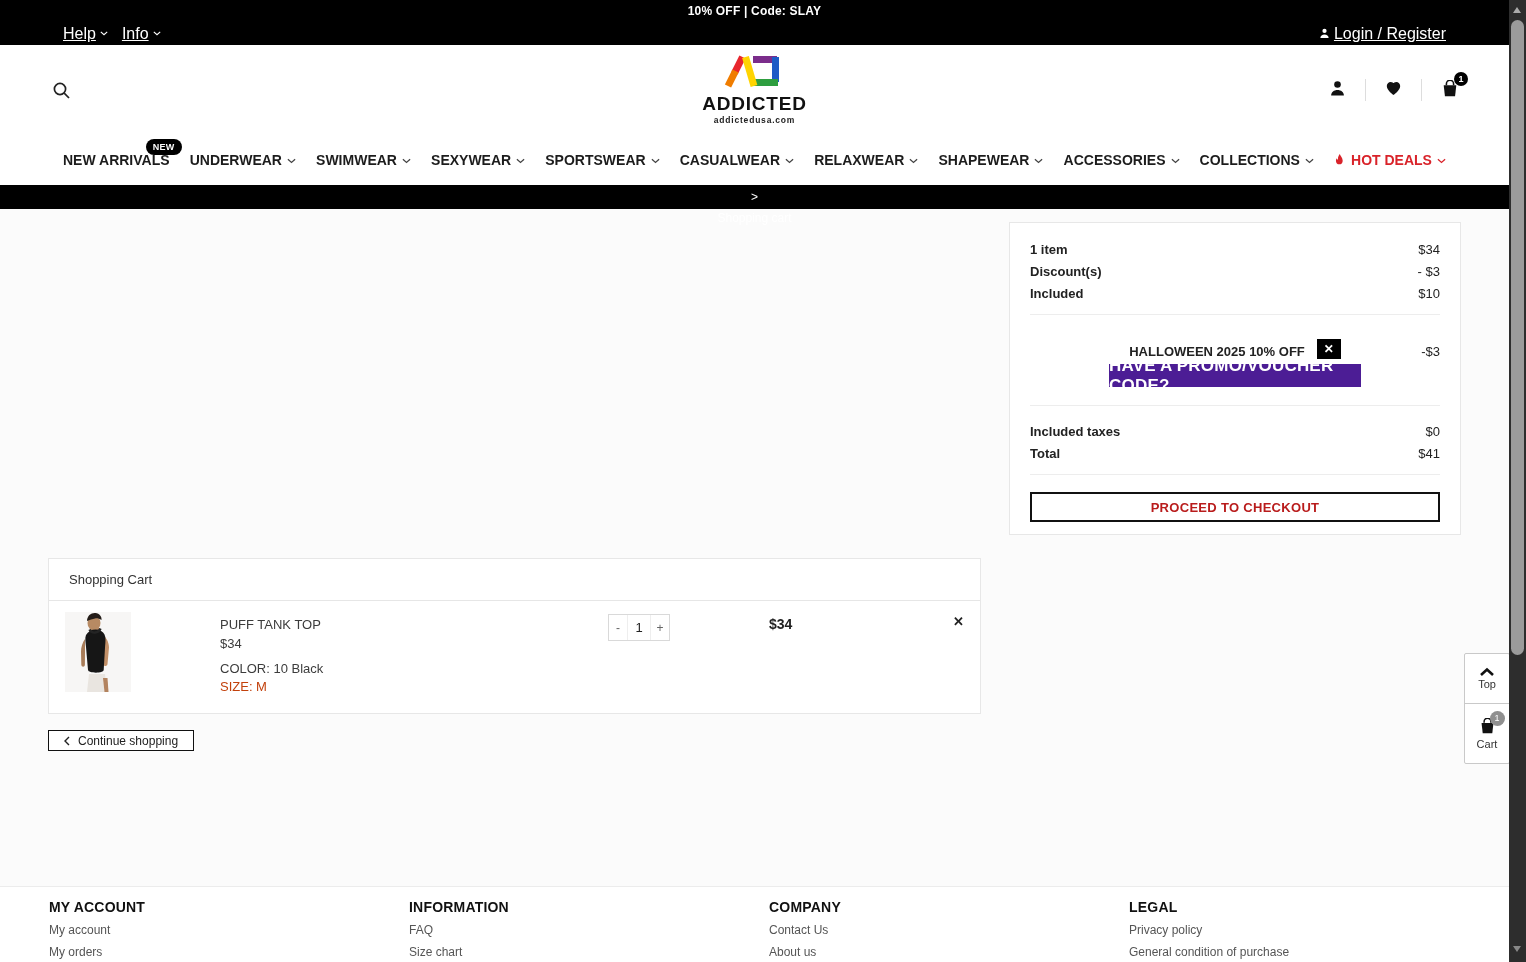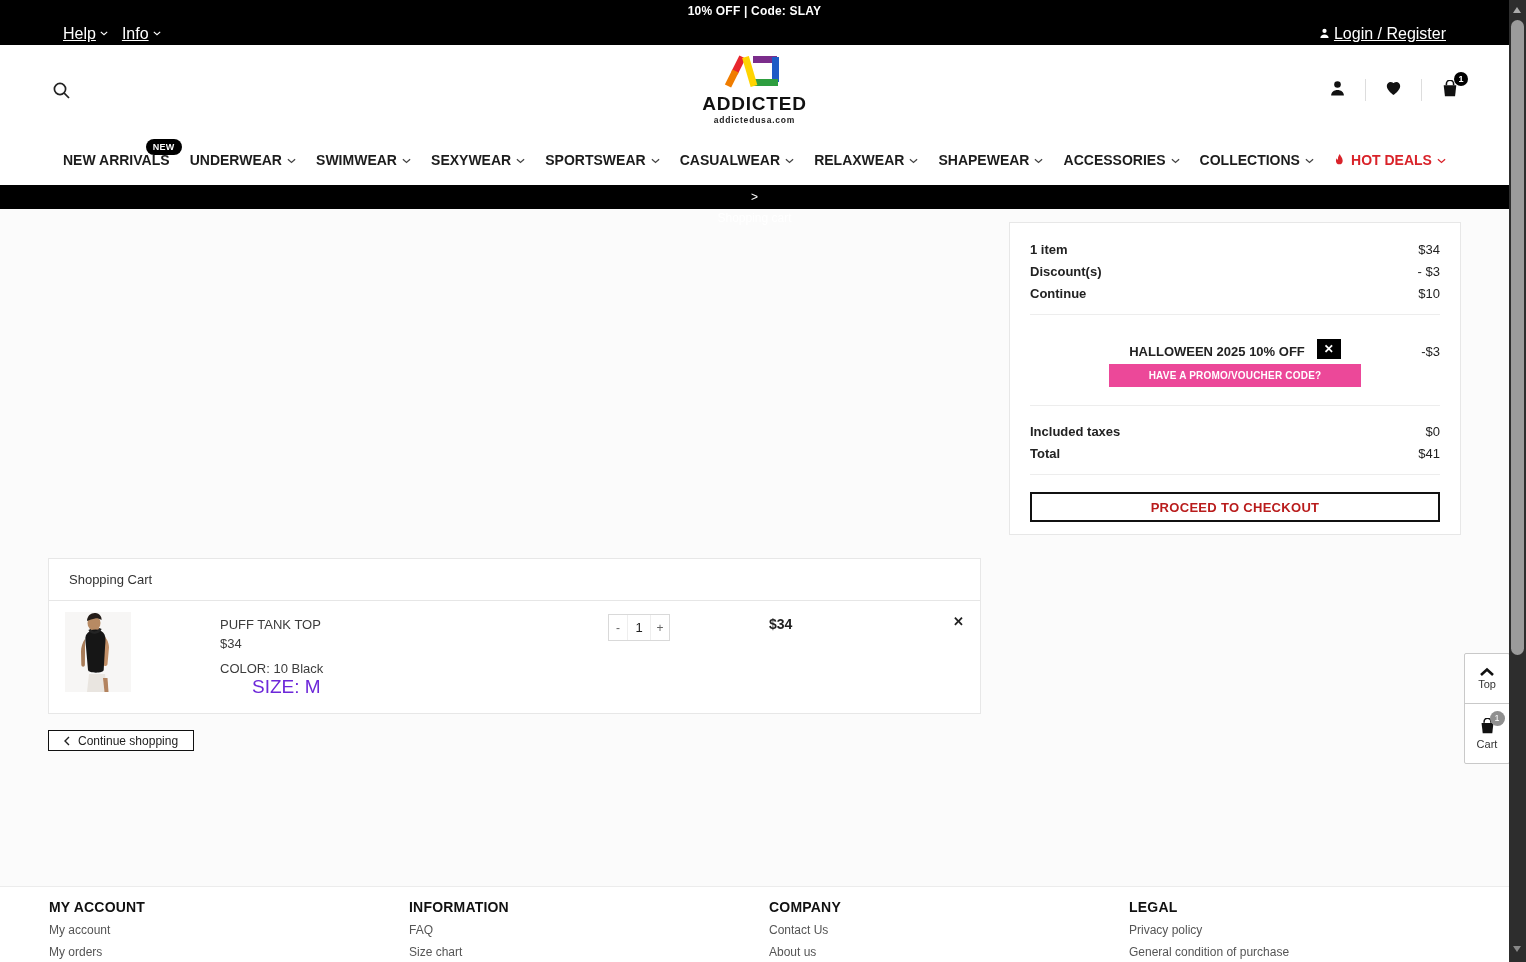--- a/index.html
+++ b/index.html
@@ -30,32 +30,32 @@
   .main {position:relative; height:677px;}
   .summary-card {position:absolute; top:13px; right:48px; width:452px; height:313px; background:#fff; border:1px solid #e7e7e7; padding:16px 20px;}
   .sum-row {display:flex; justify-content:space-between; font-size:13px; line-height:22px; color:#222;}
   .sum-label {font-weight:bold;}
   .divider {height:1px; background:#ededed; margin:9px 0;}
   .voucher {padding:11px 0 9px;}
   .voucher-line {position:relative; display:flex; align-items:flex-end; justify-content:center; gap:12px; height:24px;}
   .voucher-name {font-size:13px; font-weight:bold; color:#222;}
   .voucher-x {width:24px; height:20px; background:#000; color:#fff; font-size:12px; font-weight:bold; display:flex; align-items:center; justify-content:center; cursor:pointer;}
   .voucher-val {position:absolute; right:0; font-size:13px; color:#222;}
-  .promo-btn {width:252px; margin:5px auto 0; background:#ec4899; color:#fff; font-size:10px; font-weight:bold; height:23px; display:flex; align-items:center; justify-content:center; letter-spacing:.2px; cursor:pointer;}
+  .promo-btn {width:252px; margin:5px auto 0; background:#4c1d95; color:#fff; font-size:17px; font-weight:bold; height:23px; display:flex; align-items:center; justify-content:center; letter-spacing:.2px; cursor:pointer;}
   #sumtotals {padding-top:6px;}
   .checkout {display:block; width:100%; margin-top:17px; height:30px; background:#fff; border:2px solid #111; font-family:"Liberation Sans",sans-serif; font-size:13px; font-weight:bold; color:#b91c1c; letter-spacing:.3px; cursor:pointer;}
   .cart-card {position:absolute; top:349px; left:48px; width:933px; height:156px; background:#fff; border:1px solid #e7e7e7;}
   .cart-head {height:42px; line-height:42px; padding:0 20px; font-size:13px; color:#333; border-bottom:1px solid #e6e6e6;}
   .cart-row {position:relative; height:113px;}
   .prod-img {position:absolute; left:16px; top:11px; width:66px; height:80px; cursor:pointer;}
   .prod-info {position:absolute; left:171px; top:14px;}
   .prod-name {font-size:13px; color:#3c3c3c; line-height:19px; cursor:pointer;}
   .prod-price {font-size:13px; color:#3c3c3c; line-height:19px;}
   .prod-color {font-size:13px; color:#3c3c3c; line-height:18px; margin-top:7px;}
-  .prod-size {font-size:19px; color:#6d28d9; line-height:18px;margin-left:32px;}
+  .prod-size {font-size:13px; color:#c2410c; line-height:18px;}
   .stepper {position:absolute; left:559px; top:13px; width:62px; height:27px; border:1px solid #d9d9d9; display:flex; background:#fff;}
   .step-btn {flex:1; display:flex; align-items:center; justify-content:center; font-size:12px; color:#666; cursor:pointer;}
   .step-val {flex:1.2; display:flex; align-items:center; justify-content:center; font-size:13px; color:#222; border-left:1px solid #eee; border-right:1px solid #eee;}
   .line-price {position:absolute; left:720px; top:15px; font-size:14px; font-weight:bold; color:#222;}
   .remove-x {position:absolute; right:16px; top:13px; font-size:13px; font-weight:bold; color:#222; cursor:pointer;}
   .continue {position:absolute; left:48px; top:521px; height:21px; padding:0 15px; background:#fff; border:1px solid #111; font-family:"Liberation Sans",sans-serif; font-size:12px; color:#222; display:flex; align-items:center; gap:8px; cursor:pointer;}
   .footer {height:76px; background:#fff; border-top:1px solid #ececec; display:flex; padding:12px 0 0 49px;}
   .fcol {width:360px;}
   .fcol .ftitle {font-size:14px; font-weight:bold; color:#111; letter-spacing:.2px;}
   .flink {font-size:12px; color:#555; margin-top:8px; cursor:pointer;}
@@ -225,21 +225,21 @@
       <div id="sumrows">
           <div class="sum-row">
             <span class="sum-label">1 item</span>
             <span class="sum-value">$34</span>
           </div>
           <div class="sum-row">
             <span class="sum-label">Discount(s)</span>
             <span class="sum-value">- $3</span>
           </div>
           <div class="sum-row">
-            <span class="sum-label">Continue</span>
+            <span class="sum-label">Included</span>
             <span class="sum-value">$10</span>
           </div>
         </div>
       <div class="divider"></div>
       <div class="voucher">
         <div class="voucher-line">
           <span class="voucher-name">HALLOWEEN 2025 10% OFF</span>
           <span class="voucher-x">✕</span>
           <span class="voucher-val">-$3</span>
         </div>

